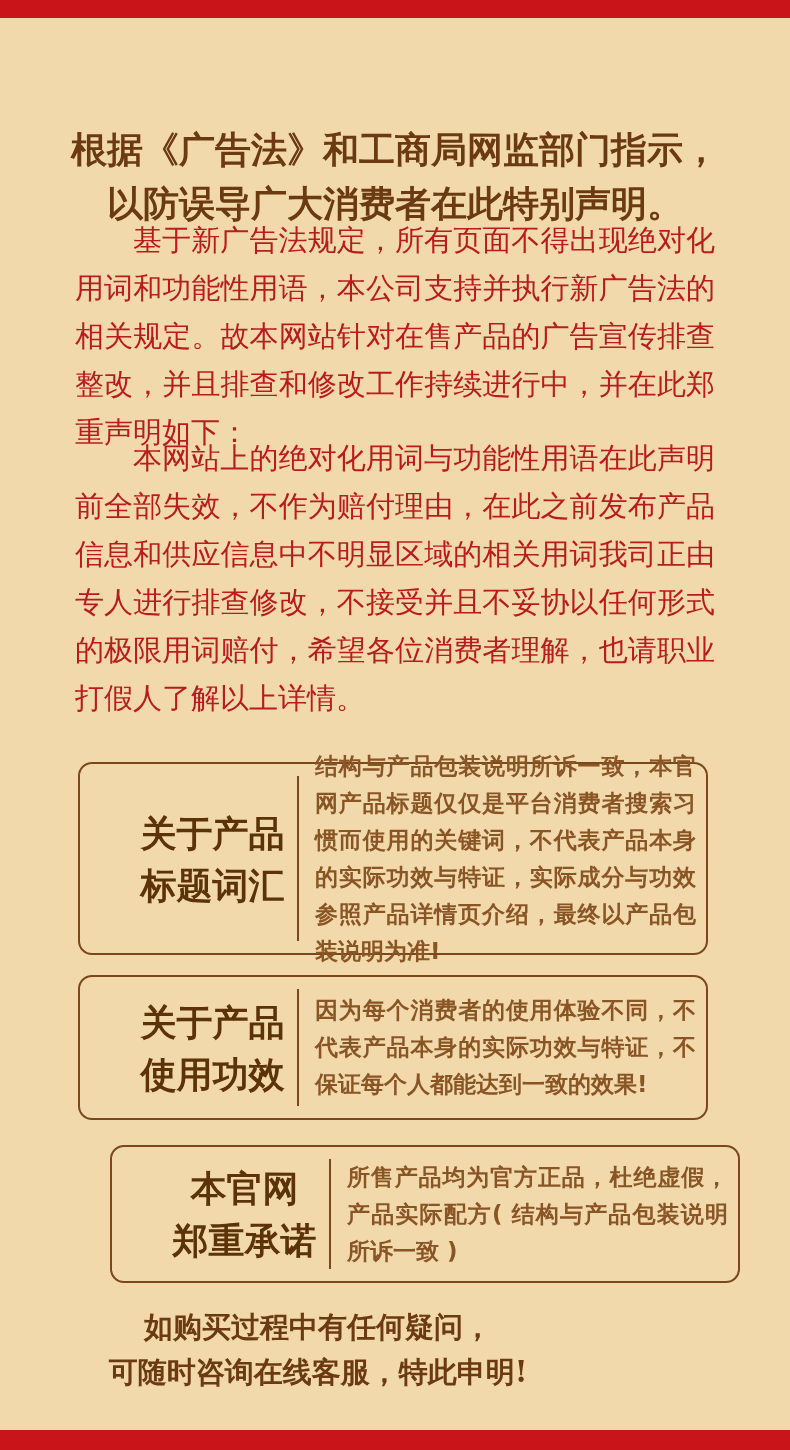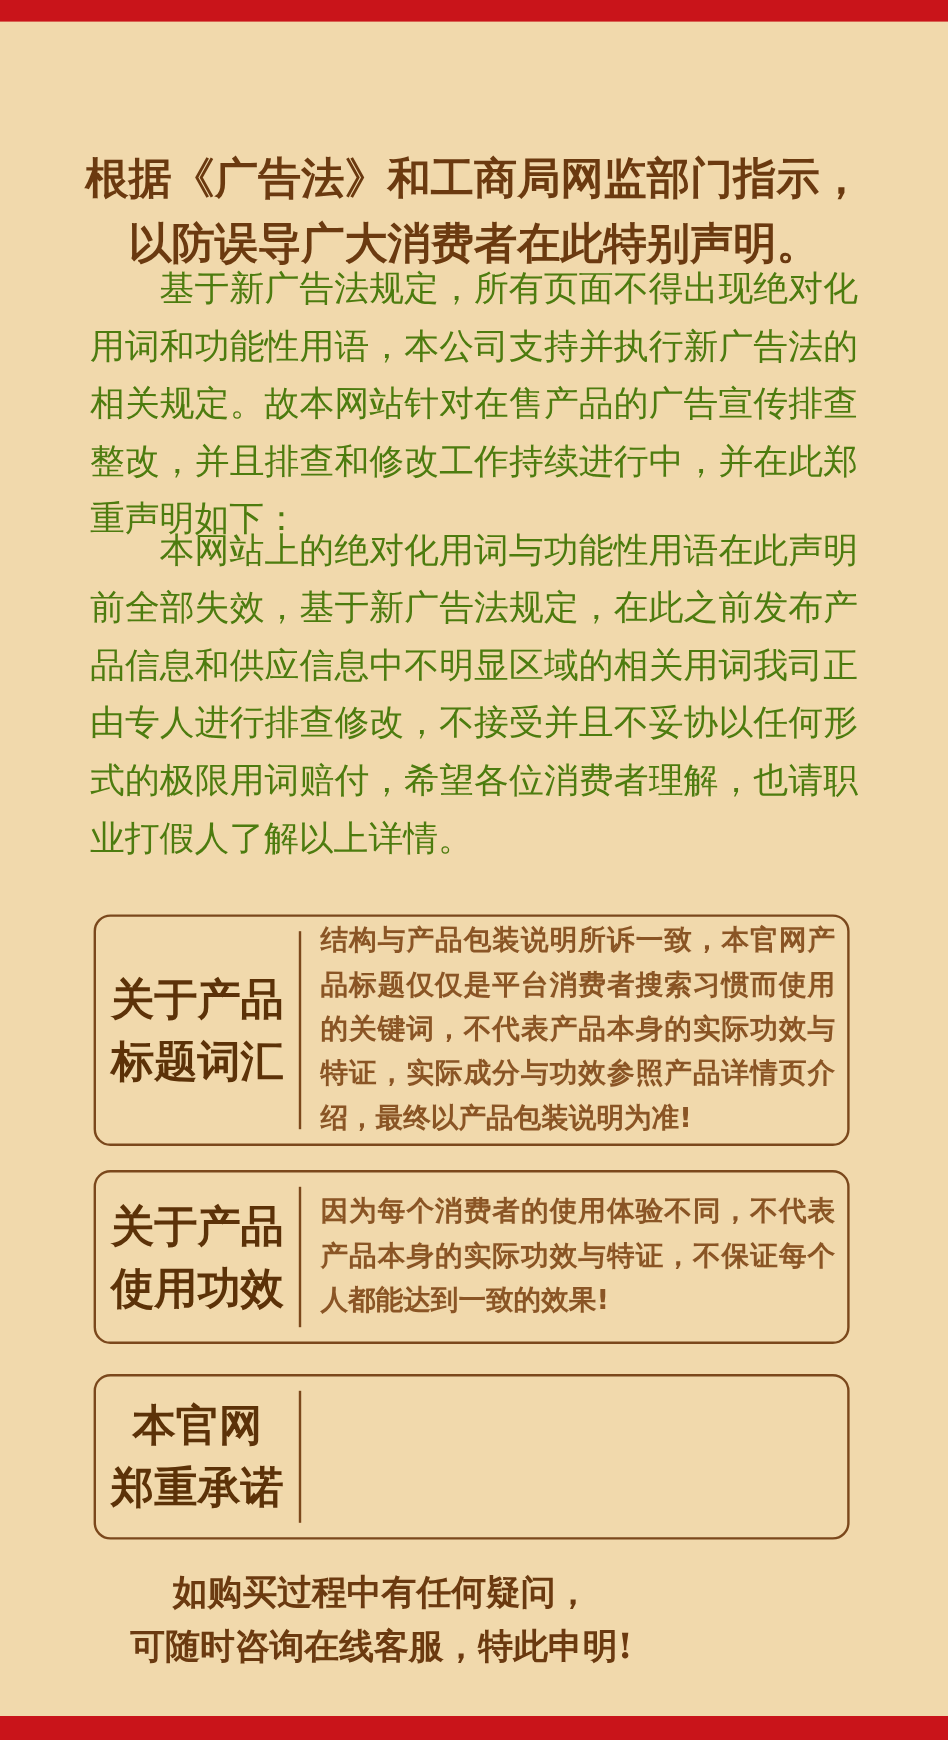--- a/index.html
+++ b/index.html
@@ -19,45 +19,46 @@
     text-align: center;
     font-size: 36px; line-height: 54px; font-weight: bold;
     color: #6b3a10;
     white-space: pre-line;
     margin-top: 44px;
   }
 
   .para {
     position: absolute; left: 75px; width: 640px;
     font-size: 29px; line-height: 48px;
-    color: #4d7c0f;
+    color: #b91c1c;
     text-align: justify;
     text-indent: 2em;
   }
   .para1 { top: 216px; }
   .para2 { top: 434px; }
 
   .card {
     position: absolute; left: 78px; width: 630px;
     border: 2px solid #7b481c; border-radius: 14px;
     box-sizing: border-box;
     display: flex; align-items: stretch;
     background: transparent;
   }
   .card1 { top: 762px; height: 193px; }
   .card2 { top: 975px; height: 145px; }
-  .card3 { top: 1145px; height: 138px; }
+  .card3 { top: 1145px; height: 138px; margin-left: 32px; }
 
   .card-label {
     flex: 0 0 169px;
     display: flex; align-items: center; justify-content: center;
     text-align: center;
     font-weight: bold; font-size: 36px; line-height: 52px;
     color: #5c3208;
     white-space: pre-line;
+    padding-left: 48px;
   }
   .card-divider {
     width: 0; border-left: 2px solid #7b481c;
     margin: 12px 0;
   }
   .card-text {
     flex: 1;
     display: flex; align-items: center;
     padding: 8px 10px 8px 16px;
     box-sizing: border-box;
@@ -82,21 +83,21 @@
 </head>
 <body>
 
 <div class="bar bar-top"></div>
 
 <div class="heading">根据《广告法》和工商局网监部门指示，
 以防误导广大消费者在此特别声明。</div>
 
 <div class="para para1">基于新广告法规定，所有页面不得出现绝对化用词和功能性用语，本公司支持并执行新广告法的相关规定。故本网站针对在售产品的广告宣传排查整改，并且排查和修改工作持续进行中，并在此郑重声明如下：</div>
 
-<div class="para para2">本网站上的绝对化用词与功能性用语在此声明前全部失效，基于新广告法规定，在此之前发布产品信息和供应信息中不明显区域的相关用词我司正由专人进行排查修改，不接受并且不妥协以任何形式的极限用词赔付，希望各位消费者理解，也请职业打假人了解以上详情。</div>
+<div class="para para2">本网站上的绝对化用词与功能性用语在此声明前全部失效，不作为赔付理由，在此之前发布产品信息和供应信息中不明显区域的相关用词我司正由专人进行排查修改，不接受并且不妥协以任何形式的极限用词赔付，希望各位消费者理解，也请职业打假人了解以上详情。</div>
 
 <div class="card card1">
   <div class="card-label">关于产品
 标题词汇</div>
   <div class="card-divider"></div>
   <div class="card-text">
     <span>结构与产品包装说明所诉一致，本官网产品标题仅仅是平台消费者搜索习惯而使用的关键词，不代表产品本身的实际功效与特证，实际成分与功效参照产品详情页介绍，最终以产品包装说明为准!</span>
   </div>
 </div>
 
@@ -106,18 +107,21 @@
   <div class="card-divider"></div>
   <div class="card-text">
     <span>因为每个消费者的使用体验不同，不代表产品本身的实际功效与特证，不保证每个人都能达到一致的效果!</span>
   </div>
 </div>
 
 <div class="card card3">
   <div class="card-label">本官网
 郑重承诺</div>
   <div class="card-divider"></div>
+  <div class="card-text">
+    <span>所售产品均为官方正品，杜绝虚假，产品实际配方( 结构与产品包装说明所诉一致 )</span>
+  </div>
 </div>
 
 <div class="footer">如购买过程中有任何疑问，
 可随时咨询在线客服，特此申明!</div>
 
 <div class="bar bar-bottom"></div>
 
 </body></html>

